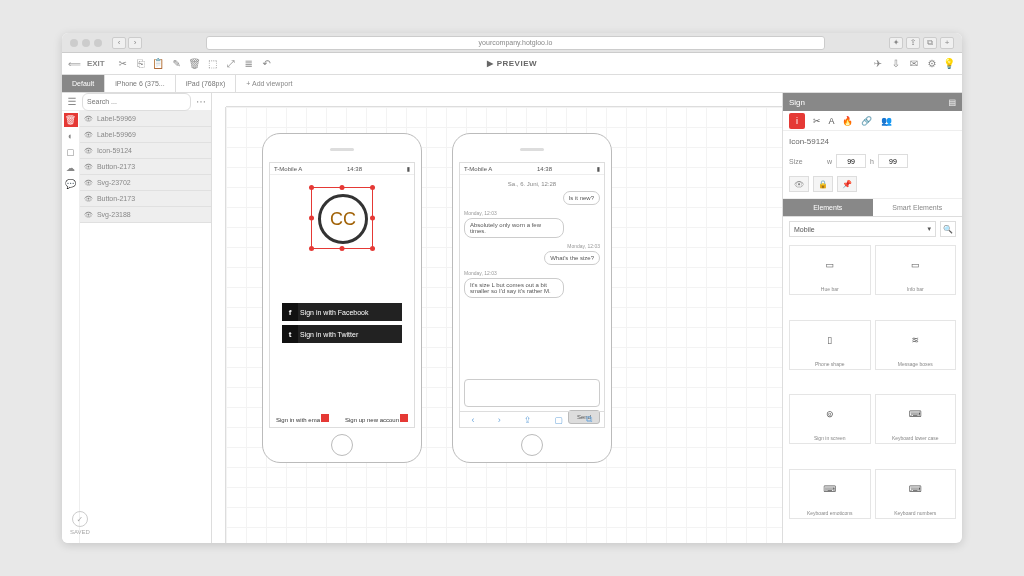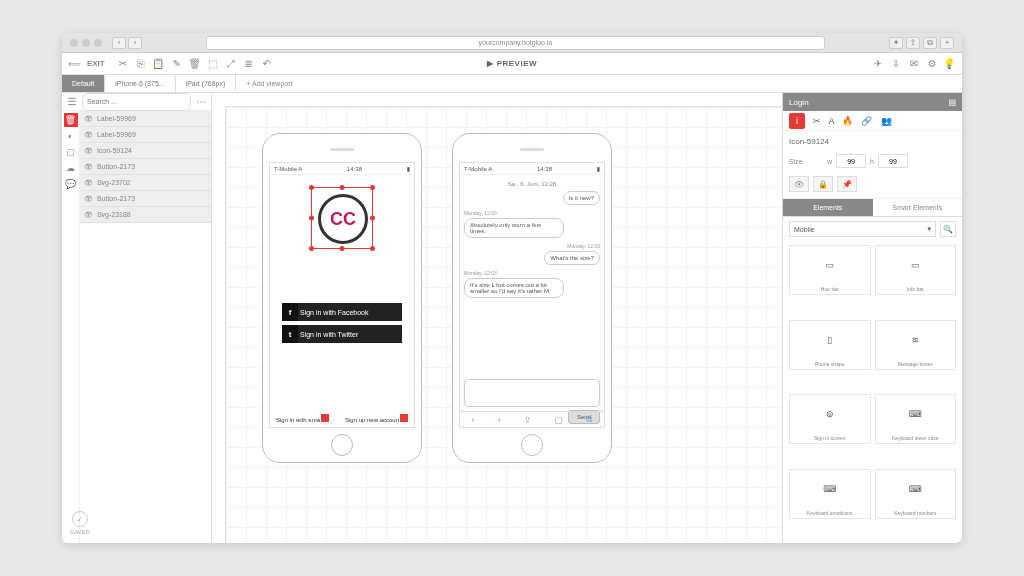--- a/index.html
+++ b/index.html
@@ -55,21 +55,21 @@
 .phone-home { position:absolute; bottom:6px; left:50%; transform:translateX(-50%); width:22px;height:22px;border:1px solid #bbb;border-radius:50%;}
 .phone-speaker{position:absolute;top:14px;left:50%;transform:translateX(-50%);width:24px;height:3px;background:#ddd;border-radius:2px;}
 
 .statusbar{height:12px;display:flex;align-items:center;justify-content:space-between;padding:0 4px;font-size:6px;color:#555;border-bottom:1px solid #eee;}
 
 .cc-sel{position:absolute;top:24px;left:50%;transform:translateX(-50%);width:62px;height:62px;border:1px solid #e53935;}
 .cc-sel .handle{position:absolute;width:5px;height:5px;background:#e53935;border-radius:50%;}
 .h-tl{top:-3px;left:-3px}.h-tr{top:-3px;right:-3px}.h-bl{bottom:-3px;left:-3px}.h-br{bottom:-3px;right:-3px}
 .h-tc{top:-3px;left:50%;transform:translateX(-50%)}.h-bc{bottom:-3px;left:50%;transform:translateX(-50%)}
 .h-lc{left:-3px;top:50%;transform:translateY(-50%)}.h-rc{right:-3px;top:50%;transform:translateY(-50%)}
-.cc-circle{width:50px;height:50px;border:3px solid #333;border-radius:50%;position:absolute;top:6px;left:6px;display:flex;align-items:center;justify-content:center;font-size:18px;font-weight:bold;color:#be185d;}
+.cc-circle{width:50px;height:50px;border:3px solid #333;border-radius:50%;position:absolute;top:6px;left:6px;display:flex;align-items:center;justify-content:center;font-size:18px;font-weight:normal;color:#a16207;}
 
 .fb-btn,.tw-btn{position:absolute;left:12px;right:12px;height:18px;background:#222;color:#fff;font-size:7px;display:flex;align-items:center;padding-left:18px;}
 .fb-btn{top:140px}.tw-btn{top:162px}
 .social-ico{position:absolute;left:0;top:0;width:16px;height:18px;background:#111;display:flex;align-items:center;justify-content:center;font-weight:bold;font-size:8px;}
 
 .bottom-links{position:absolute;bottom:4px;left:6px;right:6px;display:flex;justify-content:space-between;font-size:6px;color:#333;}
 .red-badge{display:inline-block;width:8px;height:8px;background:#e53935;margin-left:1px;}
 
 
 .chat-date{text-align:center;font-size:6px;color:#888;margin:6px 0 4px;}
@@ -281,21 +281,21 @@
               <span>⧉</span>
             </div>
           </div>
           <div class="phone-home"></div>
         </div>
       </div>
     </div>
 
     <div class="sidebar-right">
       <div class="login-bar">
-        <span>Login</span>
+        <span>Sign</span>
         <span>▤</span>
       </div>
       <div class="insp-icons">
         <span class="sel">i</span>
         <span>✂</span>
         <span>A</span>
         <span>🔥</span>
         <span>🔗</span>
         <span>👥</span>
       </div>

